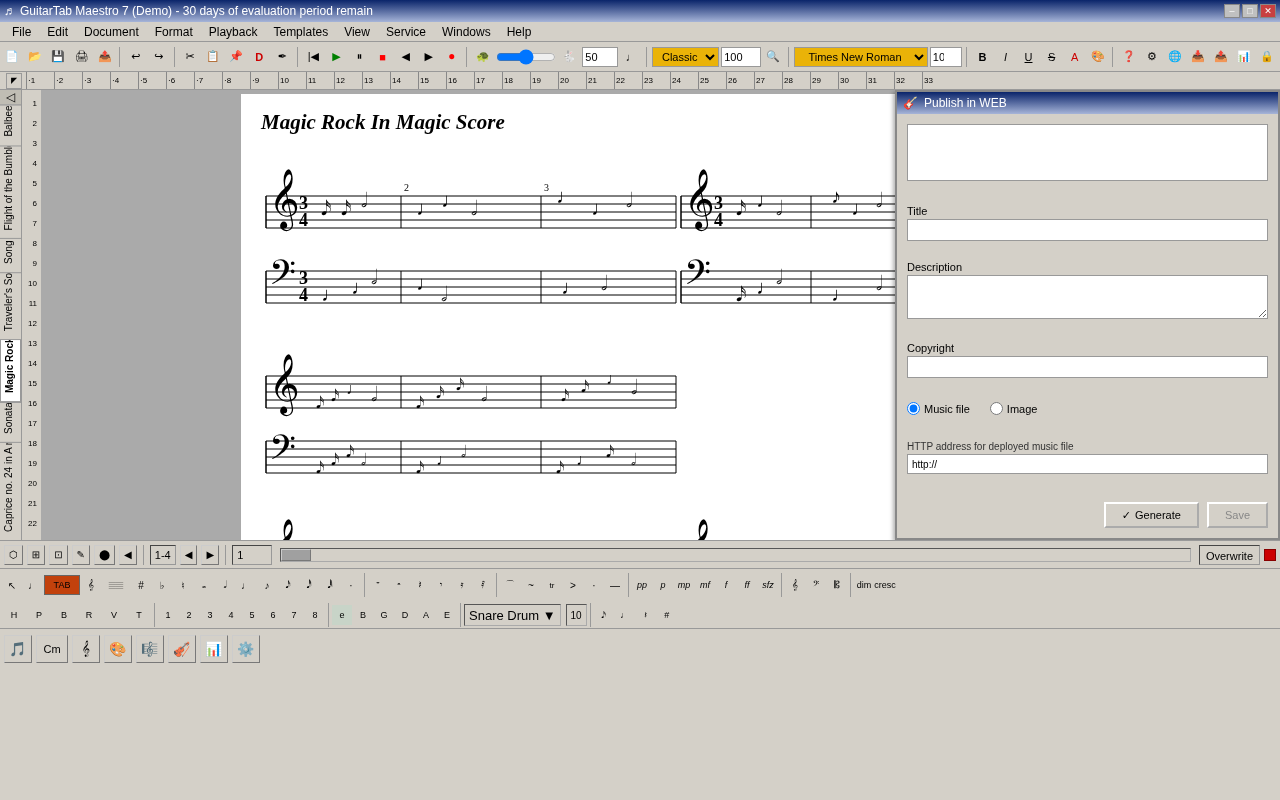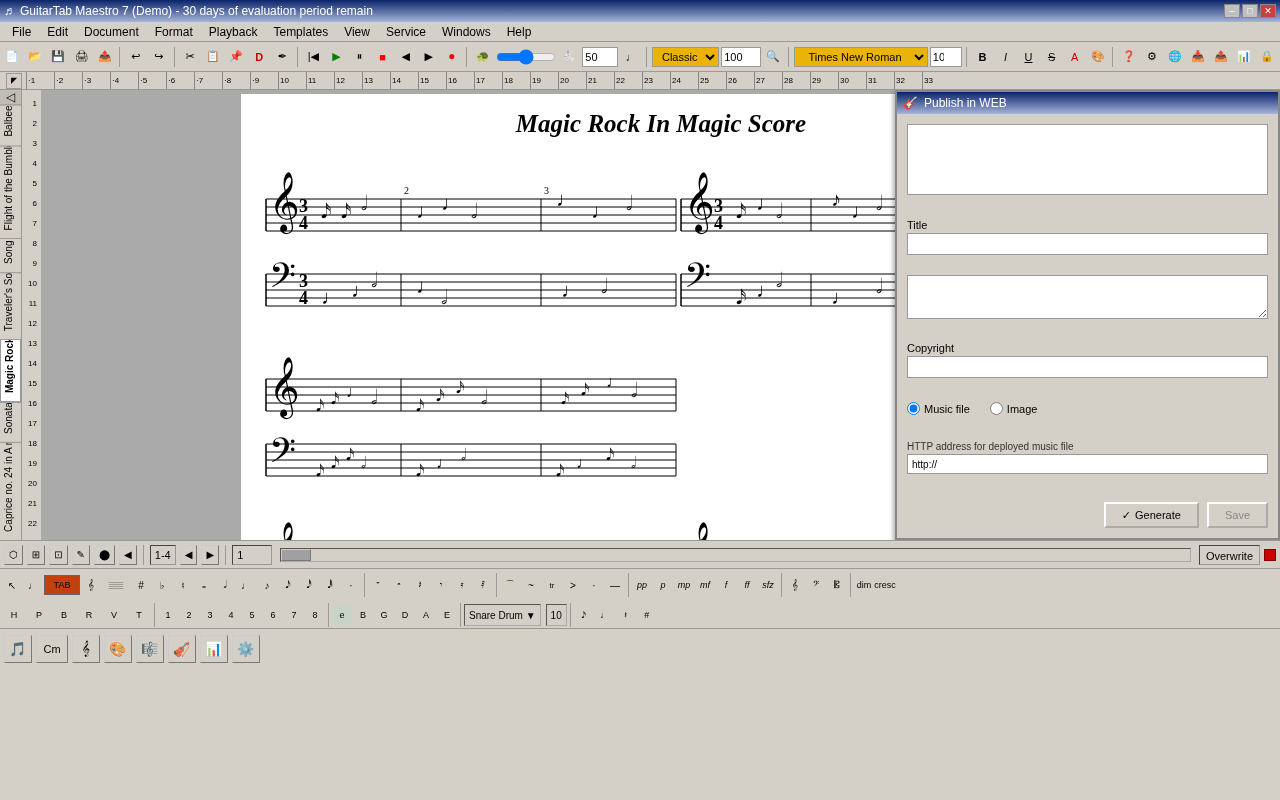--- a/index.html
+++ b/index.html
@@ -476,21 +476,21 @@
     <div style="text-align:right; padding-right:2px; height:20px; line-height:20px;">19</div>
     <div style="text-align:right; padding-right:2px; height:20px; line-height:20px;">20</div>
     <div style="text-align:right; padding-right:2px; height:20px; line-height:20px;">21</div>
     <div style="text-align:right; padding-right:2px; height:20px; line-height:20px;">22</div>
   </div>
 
   <div id="score-wrapper" style="flex:1; background:#aaa; overflow:hidden; position:relative;">
     <div class="score-page" style="background:white; margin:4px auto; width:840px; padding:16px 20px; position:relative;">
       
       
-      <div class="score-title" style="text-align:center; font-size:25px; font-style:italic; font-weight:bold; margin-bottom:16px; font-family:'Times New Roman',serif;">Magic Rock In Magic Score</div>
+      <div class="score-title" style="text-align:left; font-size:21px; font-style:italic; font-weight:bold; margin-bottom:16px; font-family:'Times New Roman',serif;">Magic Rock In Magic Score</div>
 
       
       <svg viewBox="0 0 820 500" width="820" height="500" style="font-family:'Times New Roman',serif;">
 
         <g transform="translate(0,20)">
 
           <text x="8" y="45" font-size="52" fill="black">𝄞</text>
 
           <text x="38" y="38" font-size="18" font-weight="bold">3</text>
           <text x="38" y="55" font-size="18" font-weight="bold">4</text>
@@ -721,20 +721,21 @@
     <div id="publish-body">
 
       <div id="publish-preview"></div>
 
       <div>
         <div class="field-label">Title</div>
         <input type="text" class="field-input" value="" style="">
       </div>
 
       <div>
+        <div class="field-label">Description</div>
         <textarea class="field-input-tall" style=""></textarea>
       </div>
 
       <div>
         <div class="field-label">Copyright</div>
         <input type="text" class="field-input" value="" style="">
       </div>
 
       <div class="radio-group">
         <div class="radio-item">
@@ -862,21 +863,21 @@
     <div class="note-btn" style="font-size:9px;">7</div>
     <div class="note-btn" style="font-size:9px;">8</div>
     <div style="width:1px;height:24px;background:#999;margin:0 2px;"></div>
     <div class="note-btn" style="font-size:9px; background:#c8d4c8;">e</div>
     <div class="note-btn" style="font-size:9px;">B</div>
     <div class="note-btn" style="font-size:9px;">G</div>
     <div class="note-btn" style="font-size:9px;">D</div>
     <div class="note-btn" style="font-size:9px;">A</div>
     <div class="note-btn" style="font-size:9px;">E</div>
     <div style="width:1px;height:24px;background:#999;margin:0 2px;"></div>
-    <div style="display:flex;align-items:center;background:#d4d0c8;border:1px inset #aaa;height:22px;padding:0 4px; font-size:10px;">Snare Drum ▼</div>
+    <div style="display:flex;align-items:center;background:#d4d0c8;border:1px inset #aaa;height:22px;padding:0 4px; font-size:13px;">Snare Drum ▼</div>
     <div style="display:flex;align-items:center;background:#d4d0c8;border:1px inset #aaa;height:22px;padding:0 4px; font-size:10px; margin-left:4px;">10</div>
     <div style="width:1px;height:24px;background:#999;margin:0 2px;"></div>
     <div class="note-btn" style="font-size:9px;">𝅘𝅥𝅯</div>
     <div class="note-btn" style="font-size:9px;">♩</div>
     <div class="note-btn" style="font-size:9px;">𝄽</div>
     <div class="note-btn" style="font-size:9px;">#</div>
   </div>
 </div>
 
 <div id="bottom-toolbar" style="height:40px; background:#d4d0c8; border-top:1px solid #999; display:flex; align-items:center; padding:0 4px; gap:4px;">

